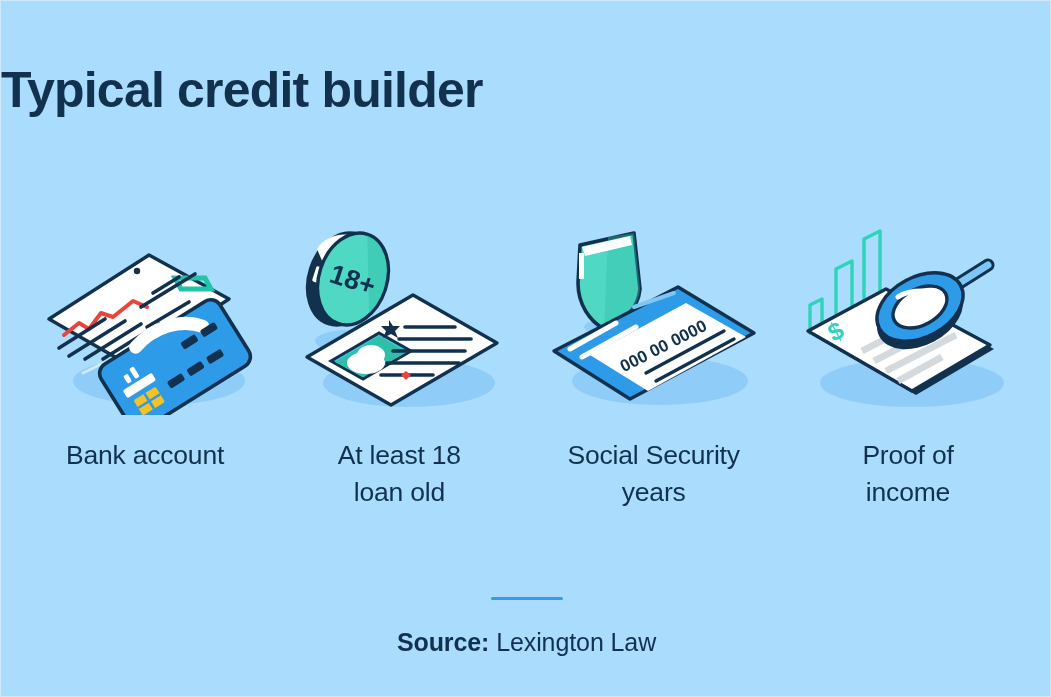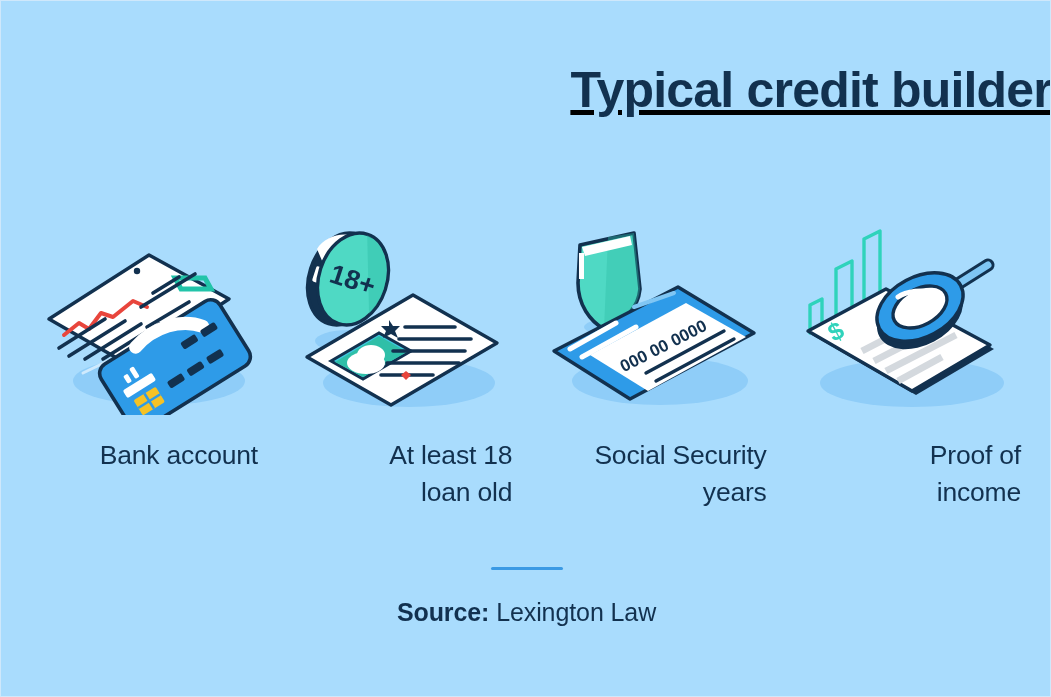--- a/index.html
+++ b/index.html
@@ -24,22 +24,21 @@
     border: 1px solid #cfe8fb;
     overflow: hidden;
   }
 
   
   .title-block {
     position: absolute;
     top: 58px;
     left: 0;
     width: 1051px;
-    text-align: right;
-    text-decoration: underline;
+    text-align: left;
   }
   .title-line {
     display: block;
     font-family: "Liberation Sans", sans-serif;
     font-weight: bold;
     font-size: 50px;
     line-height: 62px;
     letter-spacing: -0.8px;
     color: #12314f;
   }
@@ -67,33 +66,33 @@
     height: 192px;
   }
   .art svg {
     display: block;
     width: 232px;
     height: 192px;
   }
   .col-label {
     margin-top: 22px;
     width: 226px;
-    text-align: right;
+    text-align: center;
     font-family: "Liberation Sans", sans-serif;
     font-size: 26.5px;
     line-height: 37px;
     color: #12314f;
     letter-spacing: -0.2px;
   }
 
   
   .footer {
     position: absolute;
     left: 0;
-    top: 566px;
+    top: 596px;
     width: 1051px;
     text-align: center;
   }
   .divider {
     width: 72px;
     height: 3px;
     background: #3b9ae4;
     margin: 0 auto 28px auto;
     border-radius: 2px;
   }

